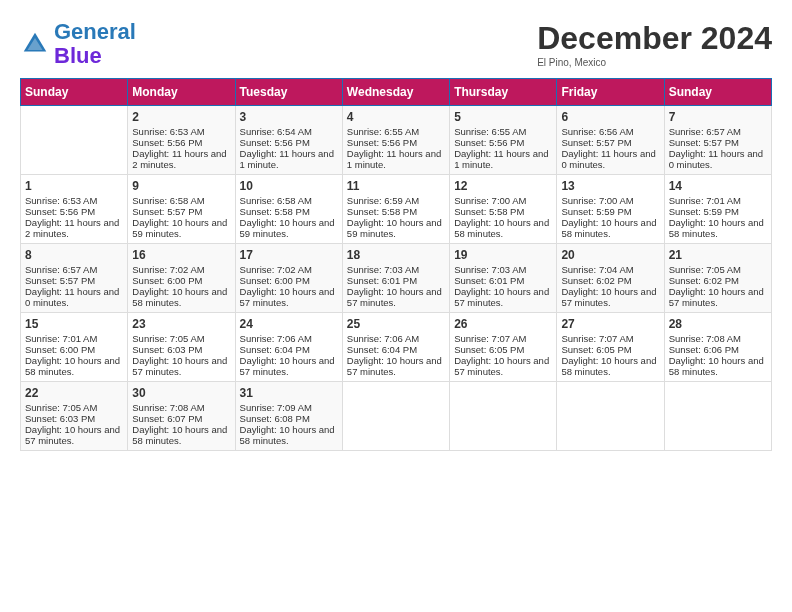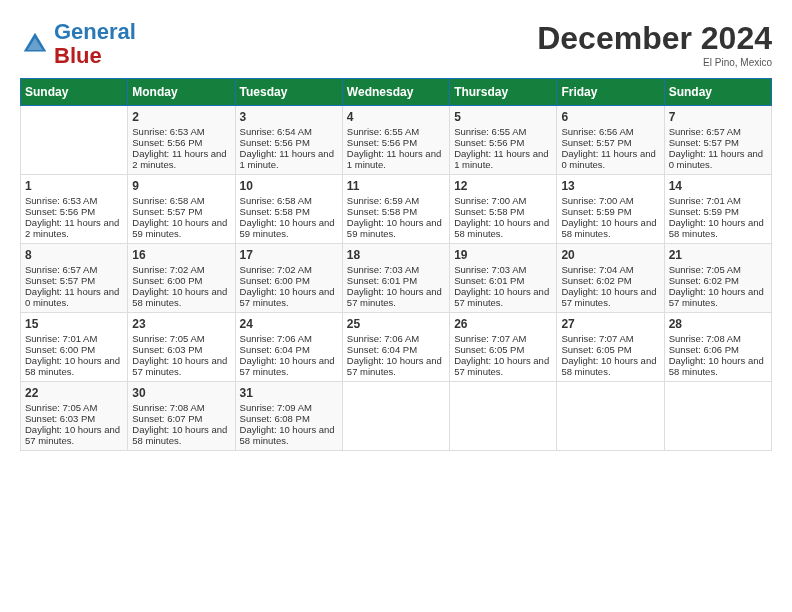--- a/index.html
+++ b/index.html
@@ -29,38 +29,38 @@
     .logo-text span {
       color: #1a6eb5;
       text-align: right;
     }
     .logo-icon {
       width: 30px;
       height: 30px;
       margin-right: 4px;
     }
     .title-block {
-      text-align: right;
+      text-align: left;
     }
     .month-title {
       font-size: 32px;
       font-weight: bold;
       color: #333;
     }
     .location {
       font-size: 10px;
       color: #555;
     }
     table {
       width: 100%;
       border-collapse: collapse;
       font-size: 10px;
     }
     thead tr {
-      background-color: #15803d;
+      background-color: #be185d;
       color: #fff;
     }
     thead th {
       padding: 6px 4px;
       text-align: left;
       font-size: 12px;
       font-weight: bold;
       border: 1px solid #1a6eb5;
     }
     tbody tr {
@@ -93,21 +93,21 @@
 </head>
 <body>
 
 <div class="header">
   <div class="logo">
     <svg class="logo-icon" viewBox="0 0 40 40">
       <polygon points="20,5 35,30 5,30" fill="#2979b8"></polygon>
       <polygon points="20,12 30,28 10,28" fill="#fff" opacity="0.3"></polygon>
     </svg>
     <div class="logo-text">
-      <span style="color:#2979b8;">General</span><br><span style="color:#b91c1c;">Blue</span>
+      <span style="color:#2979b8;">General</span><br><span style="color:#6d28d9;">Blue</span>
     </div>
   </div>
   <div class="title-block">
     <div class="month-title">December 2024</div>
     <div class="location">El Pino, Mexico</div>
   </div>
 </div>
 
 <table>
   <thead>

